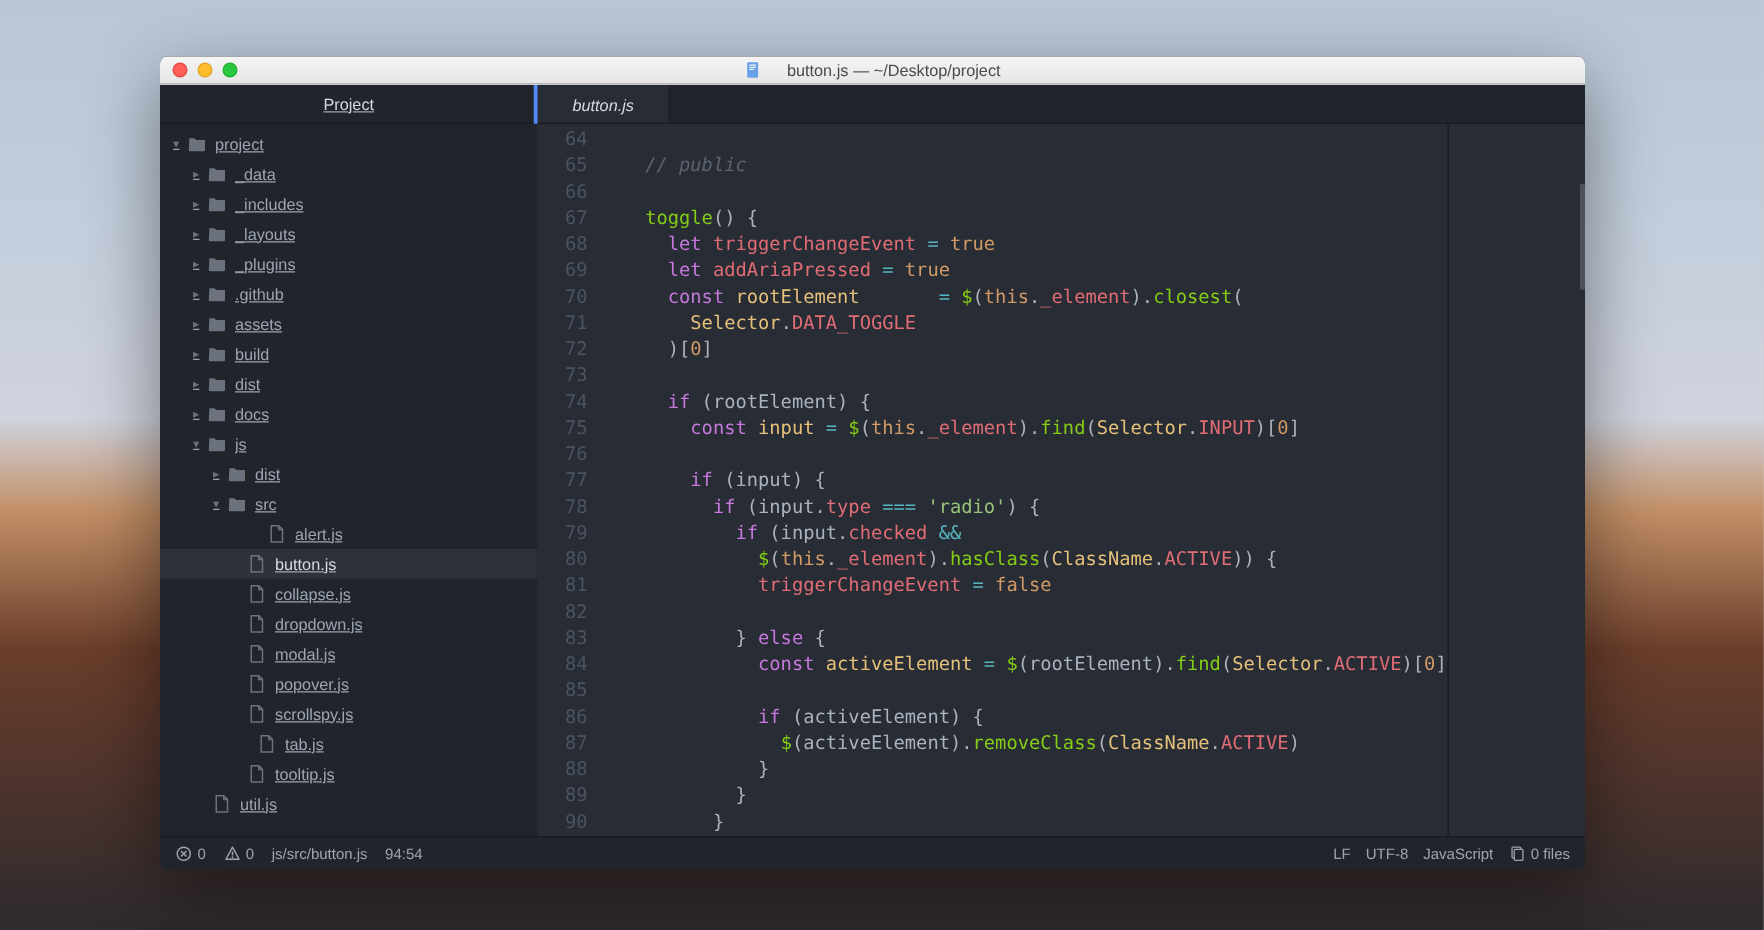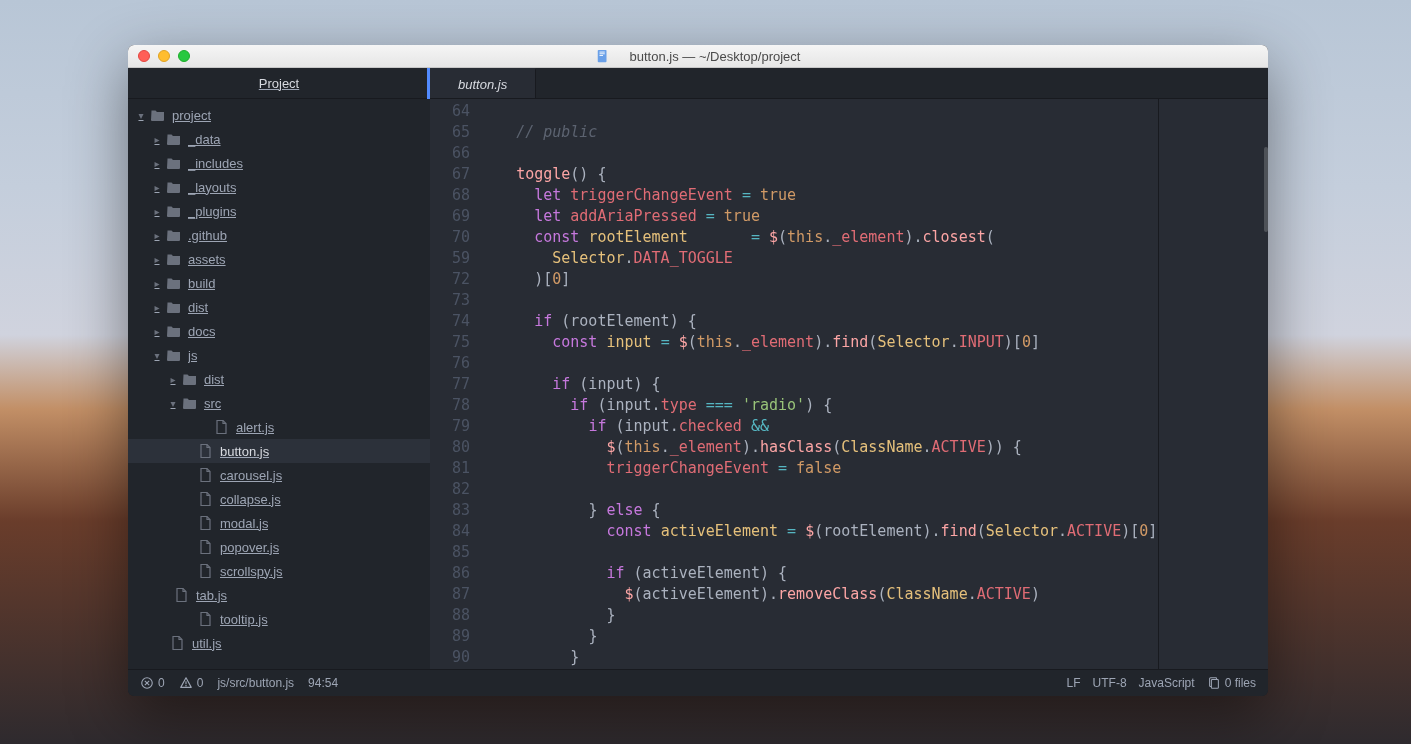--- a/index.html
+++ b/index.html
@@ -49,21 +49,21 @@
   .editor-pane { flex:1; display:flex; flex-direction:column; min-width:0; background:#282c34; }
   .tabs { height:31px; display:flex; background:#21252b; border-bottom:1px solid #181a1f; }
   .tab { padding:0 28px; display:flex; align-items:center; font-size:13px; font-style:italic; color:#d7dae0; background:#282c34; border-right:1px solid #181a1f; }
   .tab.active { border-top:2px solid transparent; }
   .editor { flex:1; display:flex; overflow:hidden; position:relative; font-family: Menlo, Consolas, "DejaVu Sans Mono", monospace; font-size:15px; line-height:21px; }
   .gutter { width:50px; text-align:right; color:#4b5363; padding-right:10px; padding-top:2px; user-select:none; background:#282c34; }
   .code { flex:1; white-space:pre; color:#abb2bf; padding-top:2px; overflow:hidden; }
   .minimap { width:110px; background:#282c34; border-left:1px solid #181a1f; position:relative; }
   .minimap::before{content:"";position:absolute;right:0;top:48px;width:4px;height:85px;background:rgba(255,255,255,.18);border-radius:2px;}
   .code .kw{color:#c678dd;}
-  .code .blue{color:#fca5a5;}
+  .code .blue{color:#84cc16;}
   .code .cy{color:#56b6c2;}
   .code .red{color:#e06c75;}
   .code .or{color:#d19a66;}
   .code .yl{color:#e5c07b;}
   .code .gr{color:#98c379;}
   .code .cm{color:#5c6370;font-style:italic;}
   .code .wh{color:#abb2bf;}
 
   .statusbar {
     height:27px; background:#21252b; color:#9da5b4; font-size:12px;
@@ -242,40 +242,40 @@
             <span class="label">button.js</span>
           </div>
           <div class="row" style="padding-left: 56px;">
             <span class="chev"></span>
             <span class="icon-file">
               <svg viewBox="0 0 16 16">
                 <path d="M3 1.5 h6 l3 3 v10 h-9 z" fill="none" stroke="#6b717d" stroke-width="1.2"></path>
                 <path d="M9 1.5 v3 h3" fill="none" stroke="#6b717d" stroke-width="1.2"></path>
               </svg>
             </span>
-            <span class="label">carousel.js</span>
-          </div>
-          <div class="row" style="padding-left: 56px;">
-            <span class="chev"></span>
-            <span class="icon-file">
-              <svg viewBox="0 0 16 16">
-                <path d="M3 1.5 h6 l3 3 v10 h-9 z" fill="none" stroke="#6b717d" stroke-width="1.2"></path>
-                <path d="M9 1.5 v3 h3" fill="none" stroke="#6b717d" stroke-width="1.2"></path>
-              </svg>
-            </span>
             <span class="label">collapse.js</span>
           </div>
           <div class="row" style="padding-left: 56px;">
             <span class="chev"></span>
             <span class="icon-file">
               <svg viewBox="0 0 16 16">
                 <path d="M3 1.5 h6 l3 3 v10 h-9 z" fill="none" stroke="#6b717d" stroke-width="1.2"></path>
                 <path d="M9 1.5 v3 h3" fill="none" stroke="#6b717d" stroke-width="1.2"></path>
               </svg>
             </span>
+            <span class="label">dropdown.js</span>
+          </div>
+          <div class="row" style="padding-left: 56px;">
+            <span class="chev"></span>
+            <span class="icon-file">
+              <svg viewBox="0 0 16 16">
+                <path d="M3 1.5 h6 l3 3 v10 h-9 z" fill="none" stroke="#6b717d" stroke-width="1.2"></path>
+                <path d="M9 1.5 v3 h3" fill="none" stroke="#6b717d" stroke-width="1.2"></path>
+              </svg>
+            </span>
             <span class="label">modal.js</span>
           </div>
           <div class="row" style="padding-left: 56px;">
             <span class="chev"></span>
             <span class="icon-file">
               <svg viewBox="0 0 16 16">
                 <path d="M3 1.5 h6 l3 3 v10 h-9 z" fill="none" stroke="#6b717d" stroke-width="1.2"></path>
                 <path d="M9 1.5 v3 h3" fill="none" stroke="#6b717d" stroke-width="1.2"></path>
               </svg>
             </span>
@@ -284,21 +284,21 @@
           <div class="row" style="padding-left: 56px;">
             <span class="chev"></span>
             <span class="icon-file">
               <svg viewBox="0 0 16 16">
                 <path d="M3 1.5 h6 l3 3 v10 h-9 z" fill="none" stroke="#6b717d" stroke-width="1.2"></path>
                 <path d="M9 1.5 v3 h3" fill="none" stroke="#6b717d" stroke-width="1.2"></path>
               </svg>
             </span>
             <span class="label">scrollspy.js</span>
           </div>
-          <div class="row" style="padding-left: 32px;">
+          <div class="row" style="padding-left: 64px;">
             <span class="chev"></span>
             <span class="icon-file">
               <svg viewBox="0 0 16 16">
                 <path d="M3 1.5 h6 l3 3 v10 h-9 z" fill="none" stroke="#6b717d" stroke-width="1.2"></path>
                 <path d="M9 1.5 v3 h3" fill="none" stroke="#6b717d" stroke-width="1.2"></path>
               </svg>
             </span>
             <span class="label">tab.js</span>
           </div>
           <div class="row" style="padding-left: 56px;">
@@ -332,21 +332,21 @@
       </div>
       <div class="editor">
         <div class="gutter" id="gutter">
             <div>64</div>
             <div>65</div>
             <div>66</div>
             <div>67</div>
             <div>68</div>
             <div>69</div>
             <div>70</div>
-            <div>59</div>
+            <div>71</div>
             <div>72</div>
             <div>73</div>
             <div>74</div>
             <div>75</div>
             <div>76</div>
             <div>77</div>
             <div>78</div>
             <div>79</div>
             <div>80</div>
             <div>81</div>

